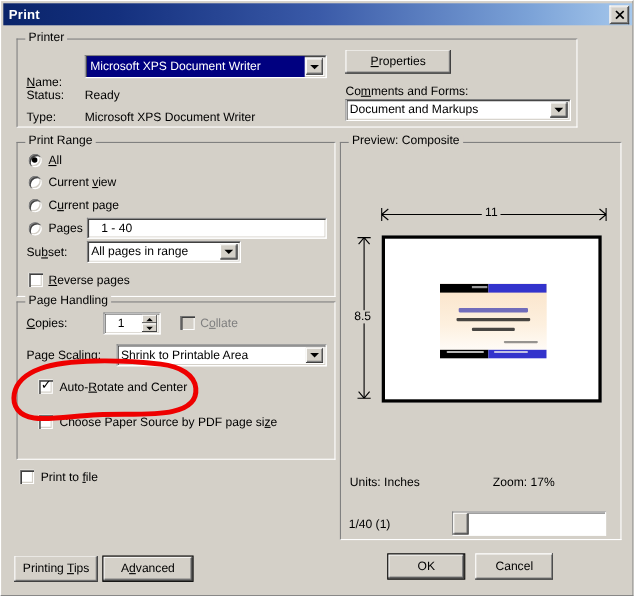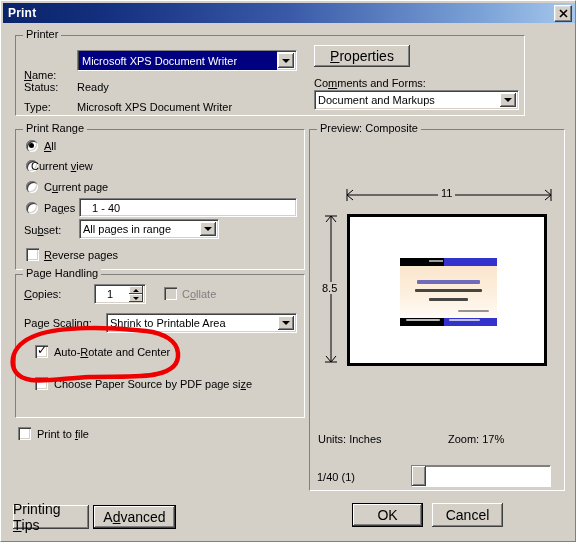--- a/index.html
+++ b/index.html
@@ -150,21 +150,21 @@
     border-top: 4px solid #000000;
   }
   .btn {
     position: absolute;
     background: #d4d0c8;
     box-shadow: inset -1px -1px 0 #404040, inset 1px 1px 0 #ffffff,
                 inset -2px -2px 0 #808080, inset 2px 2px 0 #d4d0c8;
     display: flex;
     align-items: center;
     justify-content: center;
-    font-size: 14px;
+    font-size: 11px;
     cursor: default;
     box-sizing: border-box;
   }
   .btn.default {
     border: 1px solid #000000;
   }
   .radio {
     position: absolute;
     width: 12px; height: 12px;
     border-radius: 50%;
@@ -301,21 +301,21 @@
   <div class="groupbox" style="left:14px; top:128px; width:288px; height:139px;">
     <span class="group-label">Print Range</span>
   </div>
 
   <div class="radio" style="left:25px; top:139px;">
       <span class="dot"></span>
     </div>
   <span class="lbl" style="left:43px; top:139px;"><u>A</u>ll</span>
 
   <div class="radio" style="left:25px; top:159px;"></div>
-  <span class="lbl" style="left:30px; top:159px;">Current <u>v</u>iew</span>
+  <span class="lbl" style="left:43px; top:159px;">Current <u>v</u>iew</span>
 
   <div class="radio" style="left:25px; top:180px;"></div>
   <span class="lbl" style="left:43px; top:180px;">C<u>u</u>rrent page</span>
 
   <div class="radio" style="left:25px; top:201px;"></div>
   <span class="lbl" style="left:43px; top:201px;">Pa<u>g</u>es</span>
   <div class="textfield" style="left:78px; top:197px; width:218px; height:19px;">
     <span>1 - 40</span>
   </div>
 

